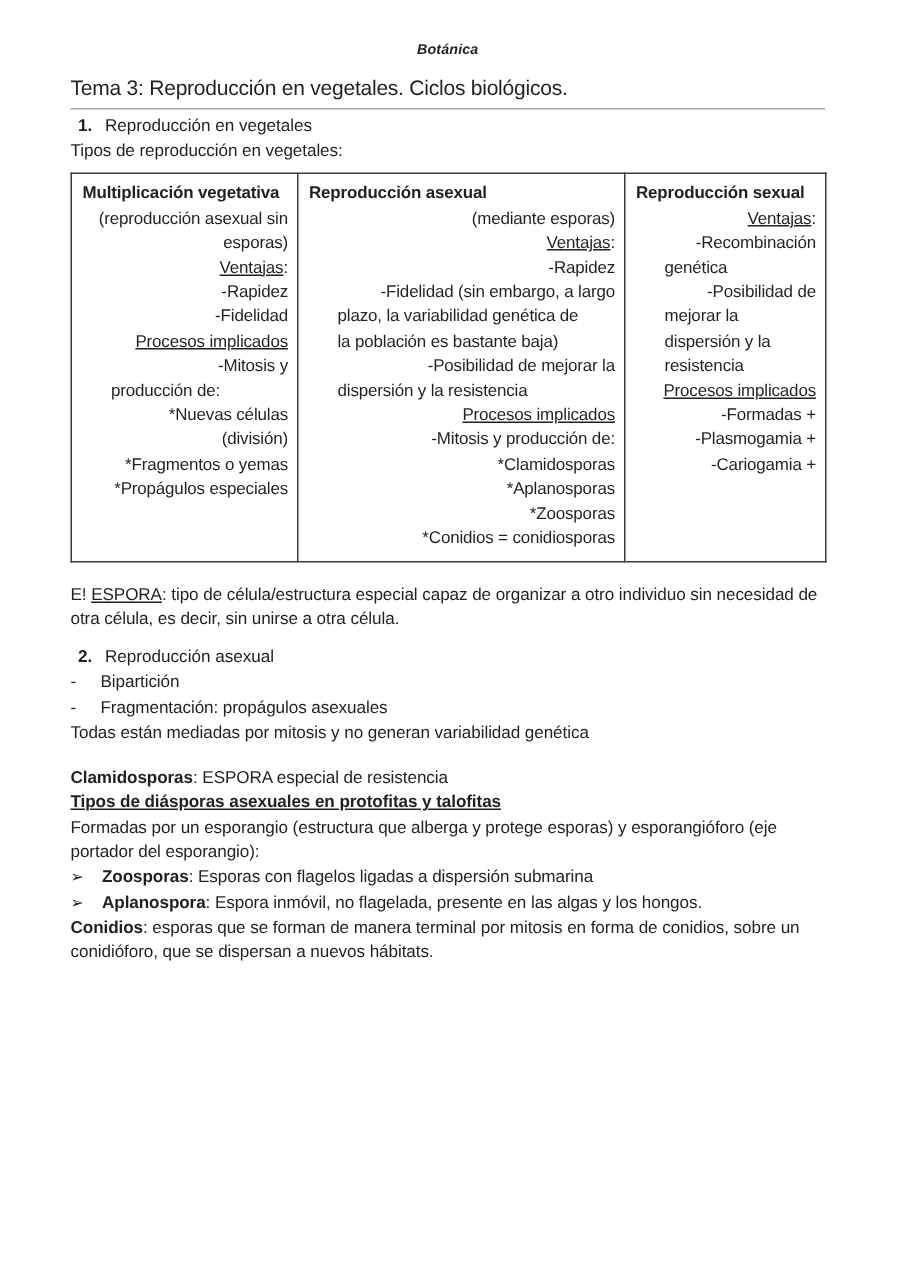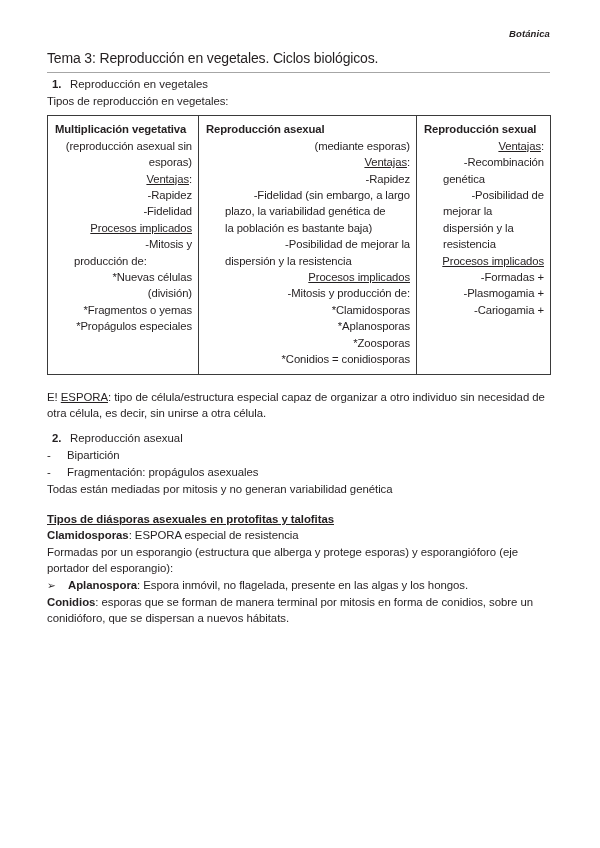--- a/index.html
+++ b/index.html
@@ -25,21 +25,21 @@
   }
   .content {
     position: absolute;
     left: 47px;
     top: 28px;
     width: 503px;
   }
 
   
   .running-head {
-    text-align: right;
+    text-align: center;
     font-size: 9.5px;
     font-weight: bold;
     font-style: italic;
     letter-spacing: .1px;
     line-height: 12px;
     margin-bottom: 8px;
   }
   .doc-title {
     font-size: 14px;
     font-weight: normal;
@@ -233,22 +233,23 @@
 
     <div class="num-head">
       <span class="num">2.</span><span class="lbl">Reproducción asexual</span>
     </div>
     <div class="dash-item"><span class="dash">-</span><span>Bipartición</span></div>
     <div class="dash-item"><span class="dash">-</span><span>Fragmentación: propágulos asexuales</span></div>
     <div class="para">Todas están mediadas por mitosis y no generan variabilidad genética</div>
 
     <div class="spacer-md"></div>
 
+    <div class="para"><span class="b">Clamidosporas</span><span>: ESPORA especial de resistencia</span></div>
     <div class="para bu">Tipos de diásporas asexuales en protofitas y talofitas</div>
-    <div class="para"><span class="b">Clamidosporas</span><span>: ESPORA especial de resistencia</span></div>
     <div class="para">Formadas por un esporangio (estructura que alberga y protege esporas) y esporangióforo (eje portador del esporangio):</div>
 
+    <div class="arrow-item"><span class="arw">➢</span><span class="b">Zoosporas</span><span>: Esporas con flagelos ligadas a dispersión submarina</span></div>
     <div class="arrow-item"><span class="arw">➢</span><span class="b">Aplanospora</span><span>: Espora inmóvil, no flagelada, presente en las algas y los hongos.</span></div>
 
     <div class="para"><span class="b">Conidios</span><span>: esporas que se forman de manera terminal por mitosis en forma de conidios, sobre un conidióforo, que se dispersan a nuevos hábitats.</span></div>
 
   </div>
 </div>
 
 </body></html>

